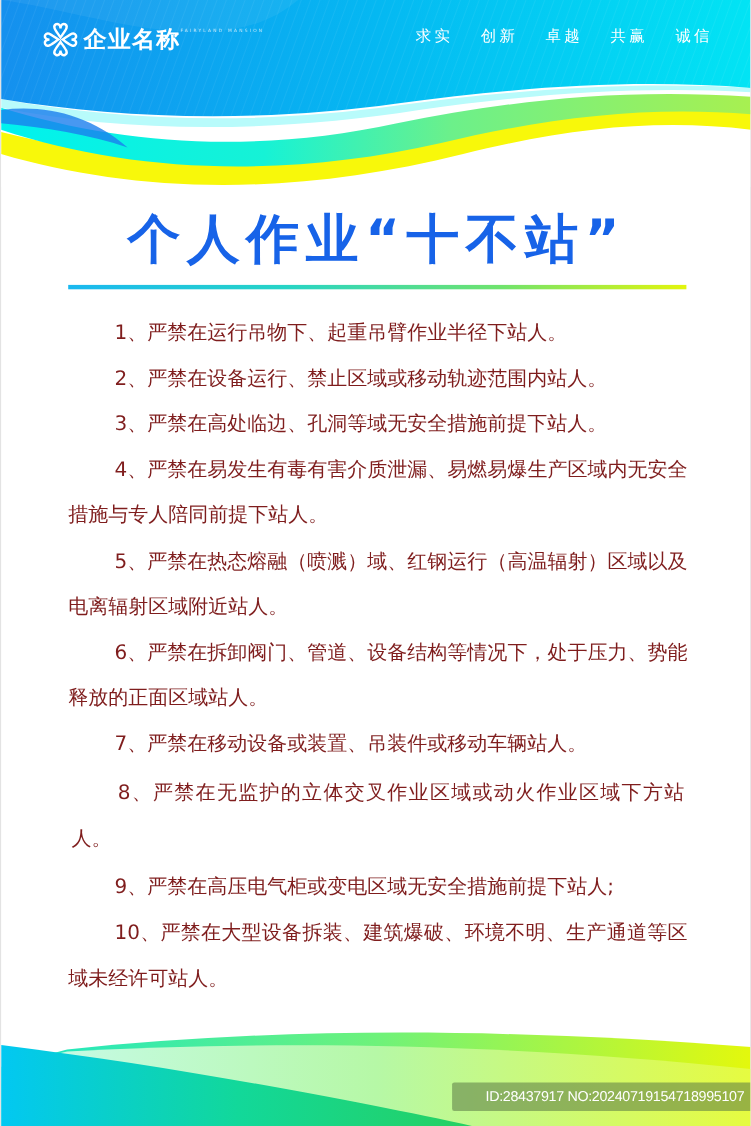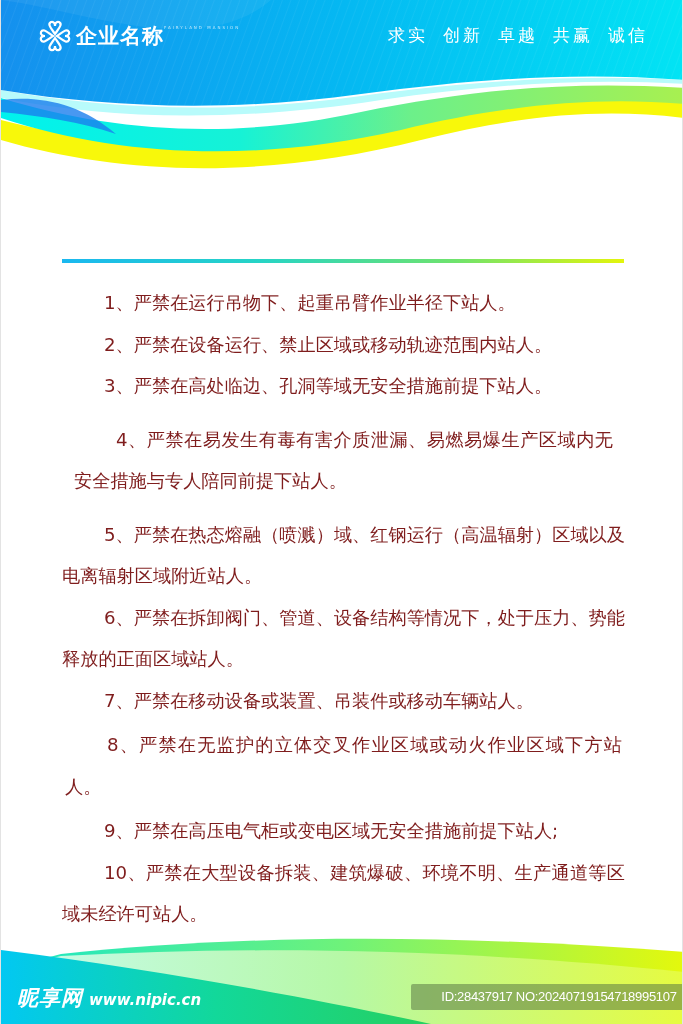--- a/index.html
+++ b/index.html
@@ -10,21 +10,21 @@
     }
     .poster { position: absolute; left: 0; top: 0; width: 683px; height: 1024px; background: #fff; border-left: 1px solid #e3e3e3; border-right: 1px solid #e3e3e3; box-sizing: border-box; overflow: hidden; }
 
     
     .header-bg { position: absolute; left: 0; top: 0; width: 683px; height: 170px; }
     .logo { position: absolute; left: 38px; top: 20px; display: flex; align-items: center; }
     .logo-mark { width: 32px; height: 32px; }
     .logo-text-wrap { margin-left: 5px; display: flex; flex-direction: row; }
     .logo-name { color: #fff; font-size: 21px; font-weight: bold; letter-spacing: 1px; line-height: 24px; }
     .logo-sub { color: rgba(255,255,255,0.75); font-size: 4px; letter-spacing: 2px; line-height: 6px; margin-top: 1px; }
-    .slogans { position: absolute; right: 34px; top: 24px; display: flex; gap: 15px; color: #fff; font-size: 17px; letter-spacing: 3px; }
+    .slogans { position: absolute; right: 34px; top: 24px; display: flex; gap: 25px; color: #fff; font-size: 14px; letter-spacing: 3px; }
     .slogan { white-space: nowrap; }
 
     
     .title { position: absolute; left: 0; top: 188px; width: 683px; text-align: center; color: #1763e8; font-size: 48px; font-weight: bold; letter-spacing: 6px; line-height: 60px; }
     .title-rule { position: absolute; left: 61px; top: 259px; width: 562px; height: 4px; background: linear-gradient(90deg, #1ab8f0 0%, #26d4c6 35%, #6fe36d 70%, #e3f50c 100%); }
 
     
     .rules { position: absolute; left: 61px; top: 282px; width: 563px; }
     .rule { color: #7f1d1d; font-size: 18.2px; line-height: 41.5px; text-indent: 42px; text-align: justify; text-align-last: left; }
 
@@ -88,27 +88,28 @@
   </div>
 
   <div class="slogans">
     <span class="slogan">求实</span>
     <span class="slogan">创新</span>
     <span class="slogan">卓越</span>
     <span class="slogan">共赢</span>
     <span class="slogan">诚信</span>
   </div>
 
+  <div class="title">个人作业“十不站”</div>
   <div class="title-rule"></div>
 
   <div class="rules">
     <p class="rule" style="margin:0">1、严禁在运行吊物下、起重吊臂作业半径下站人。</p>
     <p class="rule" style="margin:0">2、严禁在设备运行、禁止区域或移动轨迹范围内站人。</p>
     <p class="rule" style="margin:0">3、严禁在高处临边、孔洞等域无安全措施前提下站人。</p>
-    <p class="rule" style="margin:12px">4、严禁在易发生有毒有害介质泄漏、易燃易爆生产区域内无安全措施与专人陪同前提下站人。</p>
+    <p class="rule" style="margin:0">4、严禁在易发生有毒有害介质泄漏、易燃易爆生产区域内无安全措施与专人陪同前提下站人。</p>
     <p class="rule" style="margin:0">5、严禁在热态熔融（喷溅）域、红钢运行（高温辐射）区域以及电离辐射区域附近站人。</p>
     <p class="rule" style="margin:0">6、严禁在拆卸阀门、管道、设备结构等情况下，处于压力、势能释放的正面区域站人。</p>
     <p class="rule" style="margin:0">7、严禁在移动设备或装置、吊装件或移动车辆站人。</p>
     <p class="rule" style="margin:3px">8、严禁在无监护的立体交叉作业区域或动火作业区域下方站人。</p>
     <p class="rule" style="margin:0">9、严禁在高压电气柜或变电区域无安全措施前提下站人;</p>
     <p class="rule" style="margin:0">10、严禁在大型设备拆装、建筑爆破、环境不明、生产通道等区域未经许可站人。</p>
   </div>
 
   <svg class="footer-bg" viewBox="0 0 683 94" preserveAspectRatio="none">
     <defs>
@@ -126,19 +127,15 @@
         <stop offset="0" stop-color="#02c8f2"></stop>
         <stop offset="0.5" stop-color="#12d89a"></stop>
         <stop offset="1" stop-color="#26d060"></stop>
       </linearGradient>
     </defs>
     <path d="M60,24 C250,4 450,4 683,22 L683,94 L0,94 L0,40 Z" fill="url(#fg1)"></path>
     <path d="M60,26 C250,16 450,18 683,42 L683,94 L0,94 L0,40 Z" fill="url(#fg2)"></path>
     <path d="M0,20 C160,40 320,70 430,94 L0,94 Z" fill="url(#fg3)"></path>
   </svg>
 
-  <div class="site-mark">
-    <span class="site-name">昵享网</span>
-    <span class="site-url">www.nipic.cn</span>
-  </div>
   <div class="wm-box">ID:28437917 NO:20240719154718995107</div>
 
 </div>
 
 </body></html>

